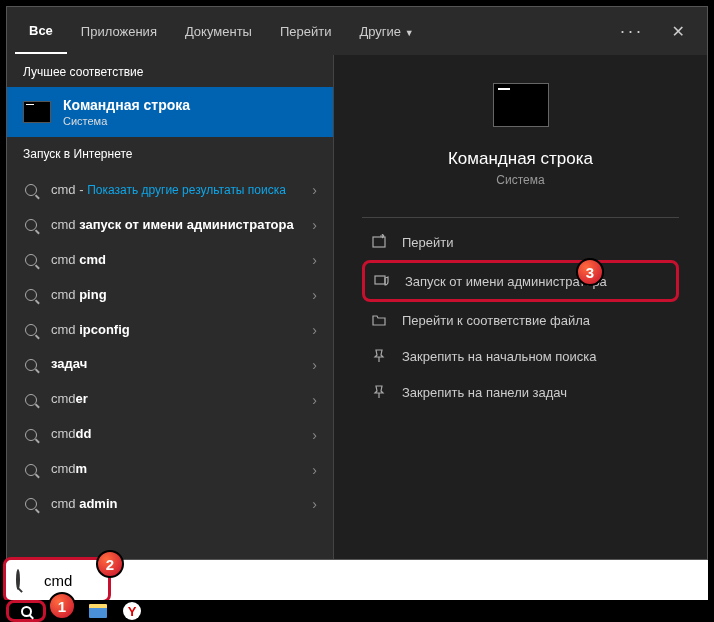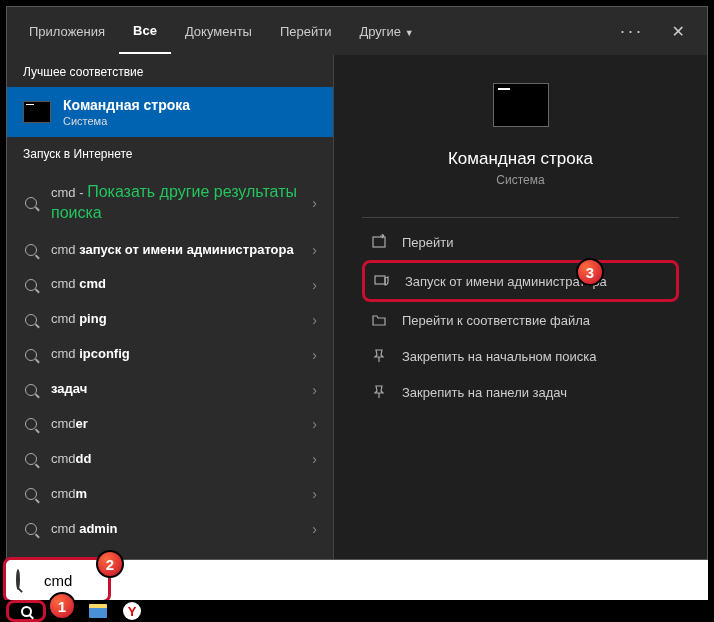--- a/index.html
+++ b/index.html
@@ -24,21 +24,21 @@
 .best-match-text .title { color: #fff; font-size: 14px; font-weight: 600; }
 .best-match-text .subtitle { color: #ddd; font-size: 11px; margin-top: 2px; }
 
 .internet-section { padding-top: 4px; }
 .search-item { display: flex; align-items: center; padding: 9px 16px; cursor: pointer; position: relative; }
 .search-item .si-icon { width: 16px; height: 16px; margin-right: 12px; display: flex; align-items: center; justify-content: center; }
 .si-search-icon { width: 12px; height: 12px; border: 1.5px solid #aaa; border-radius: 50%; position: relative; }
 .si-search-icon::after { content: ''; position: absolute; width: 5px; height: 1.5px; background: #aaa; bottom: -2px; right: -4px; transform: rotate(45deg); }
 .search-item .si-text { color: #ccc; font-size: 13px; flex: 1; line-height: 1.3; }
 .search-item .si-text .bold { color: #fff; font-weight: 600; }
-.search-item .si-text .hint { color: #22c55e; font-size: 16px; }
+.search-item .si-text .hint { color: #0ea5e9; font-size: 12px; }
 .search-item .si-chevron { color: #888; font-size: 14px; }
 
 .right-pane { flex: 1; background: #1f1f1f; border-left: 1px solid #444; display: flex; flex-direction: column; align-items: center; padding-top: 28px; }
 .app-icon { width: 56px; height: 44px; background: #000; border: 1px solid #666; margin-bottom: 22px; display: flex; align-items: flex-start; padding: 4px; }
 .app-icon::before { content: ''; width: 12px; height: 2px; background: #fff; }
 .app-title { color: #fff; font-size: 17px; margin-bottom: 4px; }
 .app-subtitle { color: #999; font-size: 12px; margin-bottom: 30px; }
 
 .actions { width: 100%; padding: 0 28px; }
 .divider { height: 1px; background: #444; margin-bottom: 6px; }
@@ -66,22 +66,22 @@
 .step-2 { top: 550px; left: 96px; }
 .step-3 { top: 258px; left: 576px; }
 
 svg { display: block; }
 </style>
 </head>
 <body>
 
 <div class="search-panel">
   <div class="tabs">
+    <div class="tab active">Все</div>
     <div class="tab">Приложения</div>
-    <div class="tab active">Все</div>
     <div class="tab">Документы</div>
     <div class="tab">Перейти</div>
     <div class="tab"><span>Другие</span> <span style="font-size:9px">▼</span></div>
     <div class="tab-spacer"></div>
     <div class="more-btn">···</div>
     <div class="close-btn">✕</div>
   </div>
 
   <div class="content">
     <div class="left-pane">

